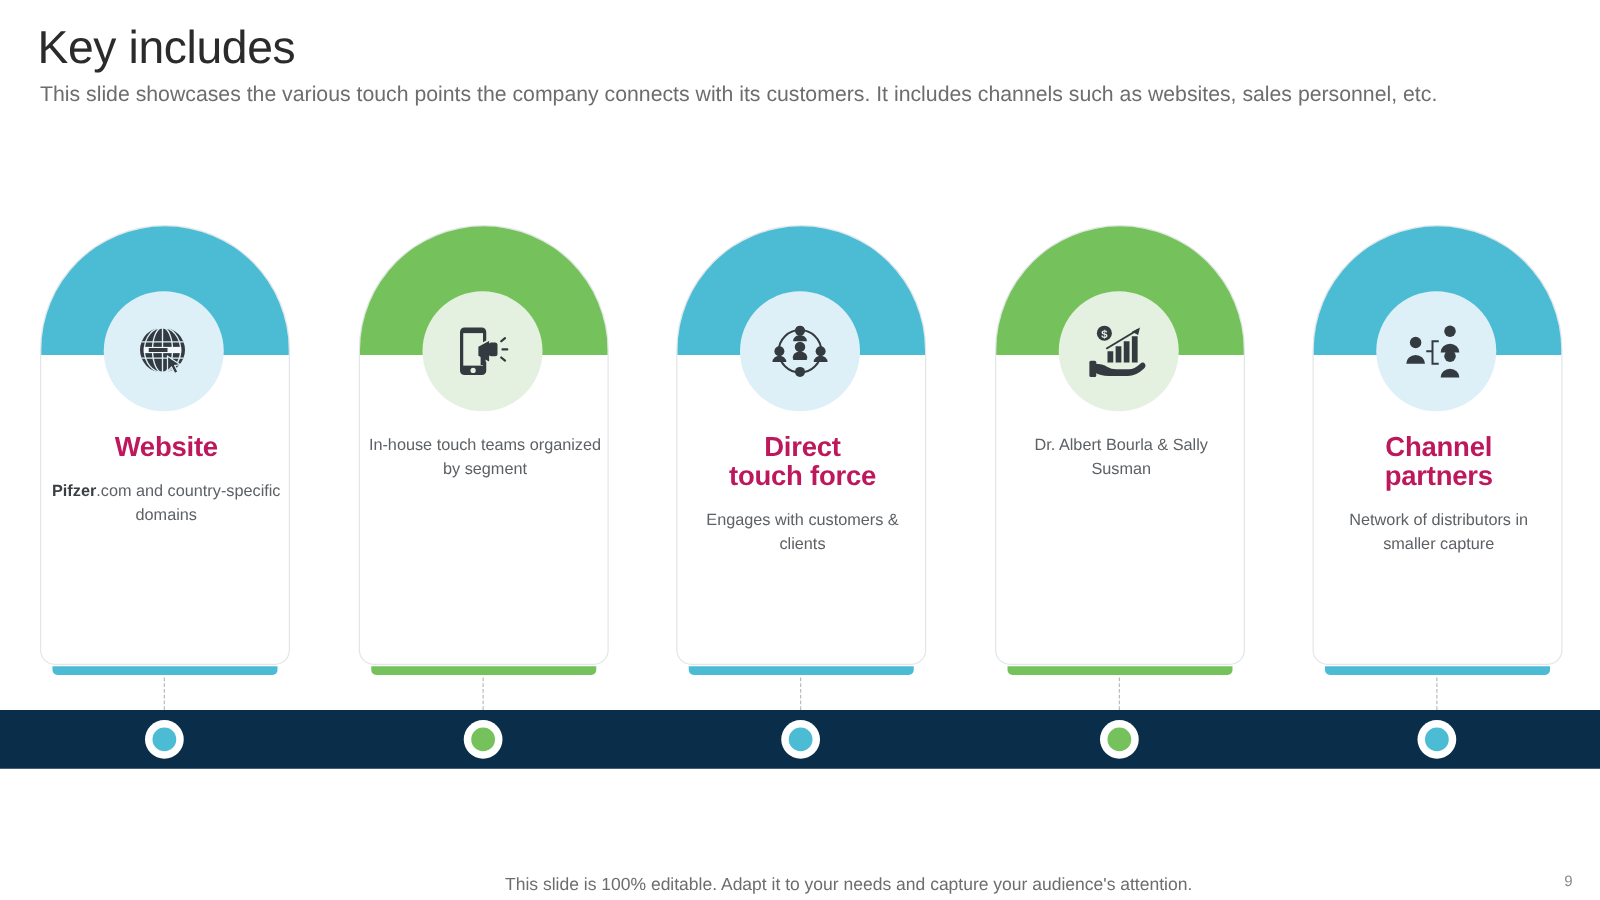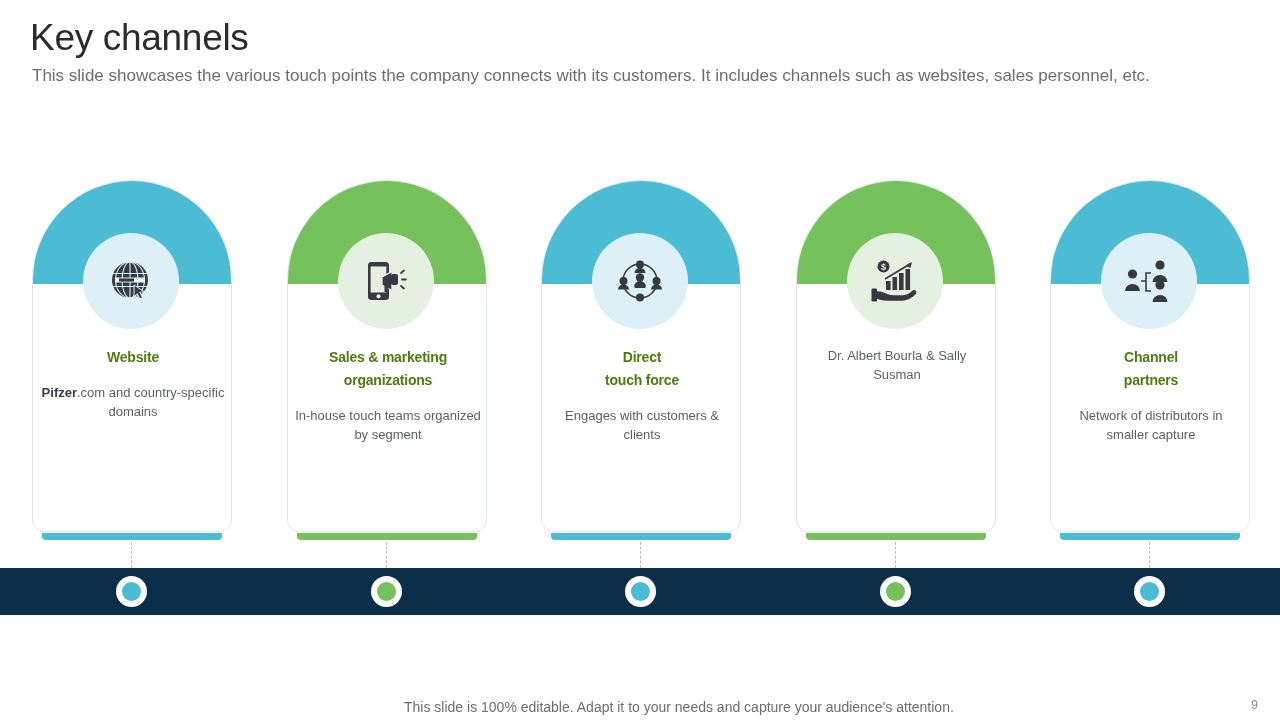--- a/index.html
+++ b/index.html
@@ -98,23 +98,23 @@
   .card-body {
     position: absolute;
     left: 0;
     top: 165px;
     width: 200px;
     text-align: center;
     padding: 0 6px;
     box-sizing: border-box;
   }
   .card-title {
-    font-size: 14px;
+    font-size: 22px;
     font-weight: 700;
-    color: #4d7c0f;
+    color: #be185d;
     line-height: 23px;
     letter-spacing: -0.2px;
     margin: 0 0 14px 0;
     white-space: pre-line;
   }
   .card-desc {
     font-size: 13px;
     font-weight: 400;
     color: #5d6165;
     line-height: 19px;
@@ -172,21 +172,21 @@
     position: absolute;
     right: 22px;
     top: 698px;
     font-size: 12px;
     color: #8a8a8a;
   }
 </style>
 </head>
 <body>
 
-<div class="slide-title">Key channels</div>
+<div class="slide-title">Key includes</div>
 <div class="slide-subtitle">This slide showcases the various touch points the company connects with its customers. It includes channels such as websites, sales personnel, etc.</div>
 
 <div class="cards">
 
   <div class="card-wrap" style="left:32px;">
     <div class="card">
       <div class="card-top" style="background:#4cbcd5;"></div>
       <div class="icon-bubble" style="background:#ddf0f7;">
         <svg width="52" height="52" viewBox="0 0 52 52">
           <circle cx="25" cy="25" r="18" fill="#333a40"></circle>
@@ -221,22 +221,20 @@
           <rect x="31" y="19" width="7" height="11" rx="2" fill="#333a40"></rect>
           <path d="M24.5 30 l0 7 l4 0 l0 -5" fill="#333a40"></path>
           <g stroke="#333a40" stroke-width="1.8" stroke-linecap="round">
             <line x1="41" y1="18" x2="44" y2="15.5"></line>
             <line x1="42" y1="24.5" x2="45.8" y2="24.5"></line>
             <line x1="41" y1="31" x2="44" y2="33.5"></line>
           </g>
         </svg>
       </div>
       <div class="card-body">
-        <div class="card-title">Sales &amp; marketing
-organizations</div>
         <div class="card-desc">In-house touch teams organized by segment</div>
       </div>
     </div>
     <div class="card-base" style="background:#75c25c;"></div>
   </div>
 
   <div class="card-wrap" style="left:541px;">
     <div class="card">
       <div class="card-top" style="background:#4cbcd5;"></div>
       <div class="icon-bubble" style="background:#ddf0f7;">

